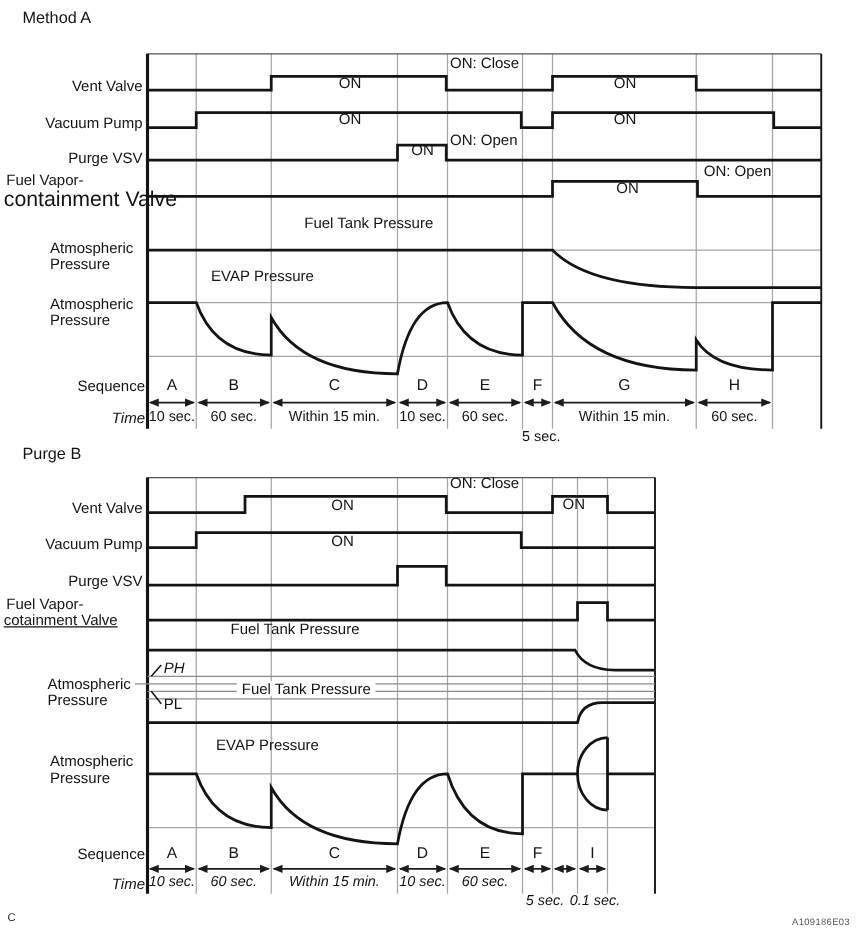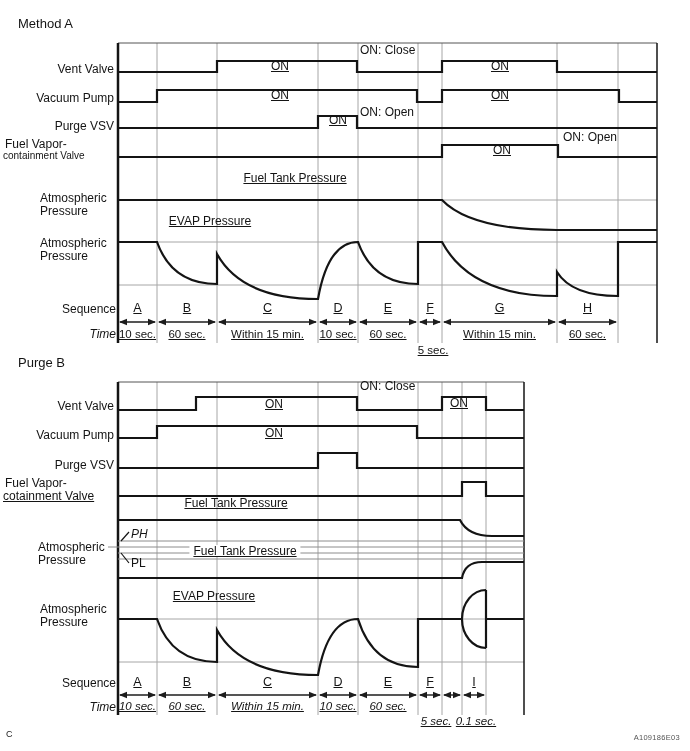--- a/index.html
+++ b/index.html
@@ -1,20 +1,20 @@
 <!DOCTYPE html>
 <html><head>
 <meta charset="utf-8">
 <style>
   html,body{margin:0;padding:0;background:#ffffff;}
   body{font-family:"Liberation Sans","DejaVu Sans",sans-serif;color:#141414;}
   .page{position:relative;width:690px;height:751px;background:#fff;overflow:hidden;}
   svg.linework{position:absolute;left:0;top:0;z-index:1;}
   .lbl{position:absolute;z-index:2;line-height:1;white-space:nowrap;color:#141414;}
-  .lbl.center{transform:translateX(-50%);text-decoration:underline;}
+  .lbl.center{transform:translateX(-50%);}
   .lbl.bgwhite{background:#fff;padding:0 4px;}
   .title{position:absolute;z-index:2;font-size:13px;line-height:1;color:#141414;}
   .corner{position:absolute;z-index:2;font-size:9px;color:#222;}
   .figcode{position:absolute;z-index:2;font-size:7.5px;color:#555;letter-spacing:.3px;}
 </style>
 </head>
 <body>
 
 <div class="page">
   <svg class="linework" id="linework" width="690" height="751" viewBox="0 0 690 751">
@@ -106,21 +106,21 @@
       <line x1="420" y1="695" x2="440" y2="695" stroke="#1c1c1c" stroke-width="1.4"></line>
       <polygon points="419,695 427,691.7 427,698.3" fill="#1c1c1c"></polygon>
       <polygon points="441,695 433,691.7 433,698.3" fill="#1c1c1c"></polygon>
       <line x1="444" y1="695" x2="460" y2="695" stroke="#1c1c1c" stroke-width="1.4"></line>
       <polygon points="443,695 451,691.7 451,698.3" fill="#1c1c1c"></polygon>
       <polygon points="461,695 453,691.7 453,698.3" fill="#1c1c1c"></polygon>
       <line x1="464" y1="695" x2="484" y2="695" stroke="#1c1c1c" stroke-width="1.4"></line>
       <polygon points="463,695 471,691.7 471,698.3" fill="#1c1c1c"></polygon>
       <polygon points="485,695 477,691.7 477,698.3" fill="#1c1c1c"></polygon>
     </svg>
-  <div class="title" id="title-a" style="left: 18px; top: 17px;">Method A</div>
+  <div class="title" id="title-a" style="left: 18px; top: 7px;">Method A</div>
   <div class="title" id="title-b" style="left: 18px; top: 356px;">Purge B</div>
   <div id="labels">
       <div class="lbl center" style="font-size: 12.5px; left: 137.5px; top: 302.125px;">A</div>
       <div class="lbl center" style="font-size: 11.5px; left: 137.5px; top: 328.675px;">10 sec.</div>
       <div class="lbl center" style="font-size: 12.5px; left: 187px; top: 302.125px;">B</div>
       <div class="lbl center" style="font-size: 11.5px; left: 187px; top: 328.675px;">60 sec.</div>
       <div class="lbl center" style="font-size: 12.5px; left: 267.5px; top: 302.125px;">C</div>
       <div class="lbl center" style="font-size: 11.5px; left: 267.5px; top: 328.675px;">Within 15 min.</div>
       <div class="lbl center" style="font-size: 12.5px; left: 338px; top: 302.125px;">D</div>
       <div class="lbl center" style="font-size: 11.5px; left: 338px; top: 328.675px;">10 sec.</div>
@@ -129,21 +129,21 @@
       <div class="lbl center" style="font-size: 12.5px; left: 430px; top: 302.125px;">F</div>
       <div class="lbl center" style="font-size: 11.5px; left: 433px; top: 344.675px;">5 sec.</div>
       <div class="lbl center" style="font-size: 12.5px; left: 499.5px; top: 302.125px;">G</div>
       <div class="lbl center" style="font-size: 11.5px; left: 499.5px; top: 328.675px;">Within 15 min.</div>
       <div class="lbl center" style="font-size: 12.5px; left: 587.5px; top: 302.125px;">H</div>
       <div class="lbl center" style="font-size: 11.5px; left: 587.5px; top: 328.675px;">60 sec.</div>
       <div class="lbl" style="font-size: 12px; right: 576px; top: 63.4px;">Vent Valve</div>
       <div class="lbl" style="font-size: 12px; right: 576px; top: 92.4px;">Vacuum Pump</div>
       <div class="lbl" style="font-size: 12px; right: 576px; top: 120.4px;">Purge VSV</div>
       <div class="lbl" style="font-size: 12px; left: 5px; top: 138.4px;">Fuel Vapor-</div>
-      <div class="lbl" style="font-size: 10px; left: 3px; top: 151.4px;">containment Valve</div>
+      <div class="lbl" style="font-size: 17px; left: 3px; top: 151.4px;">containment Valve</div>
       <div class="lbl" style="font-size: 12px; left: 40px; top: 192.4px;">Atmospheric</div>
       <div class="lbl" style="font-size: 12px; left: 40px; top: 205.4px;">Pressure</div>
       <div class="lbl" style="font-size: 12px; left: 40px; top: 237.4px;">Atmospheric</div>
       <div class="lbl" style="font-size: 12px; left: 40px; top: 250.4px;">Pressure</div>
       <div class="lbl" style="font-size: 12px; right: 574px; top: 303.4px;">Sequence</div>
       <div class="lbl" style="font-size: 12px; font-style: italic; right: 574px; top: 328.4px;">Time</div>
       <div class="lbl center" style="font-size: 12px; left: 280px; top: 60.4px;">ON</div>
       <div class="lbl center" style="font-size: 12px; left: 500px; top: 60.4px;">ON</div>
       <div class="lbl center" style="font-size: 12px; left: 280px; top: 89.4px;">ON</div>
       <div class="lbl center" style="font-size: 12px; left: 500px; top: 89.4px;">ON</div>

